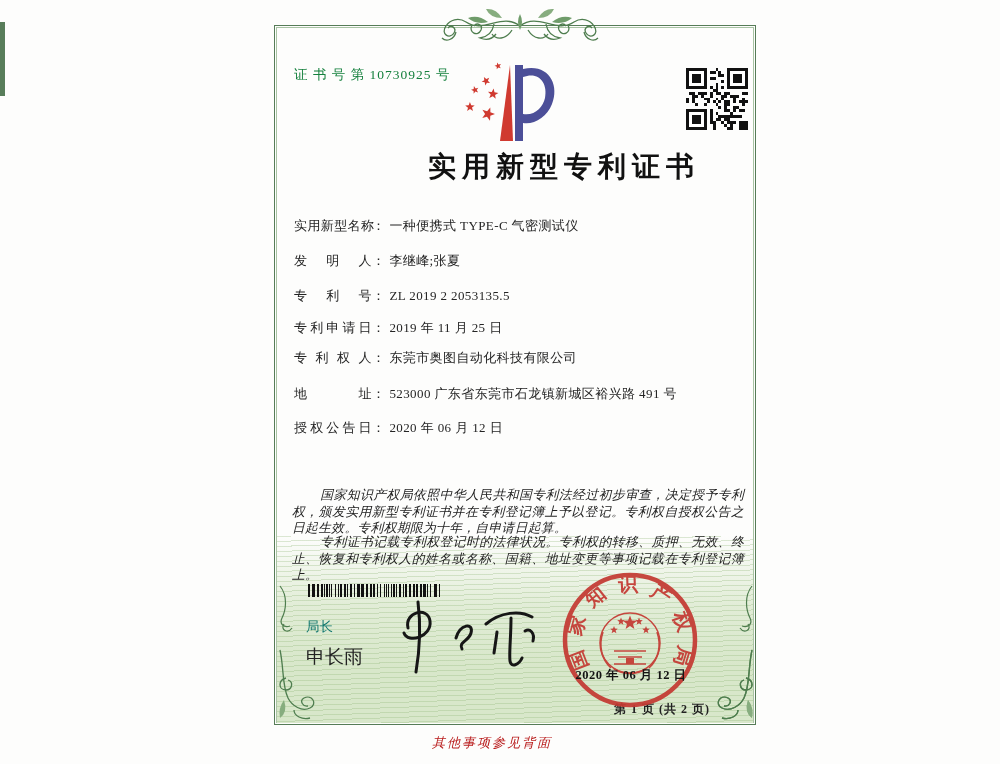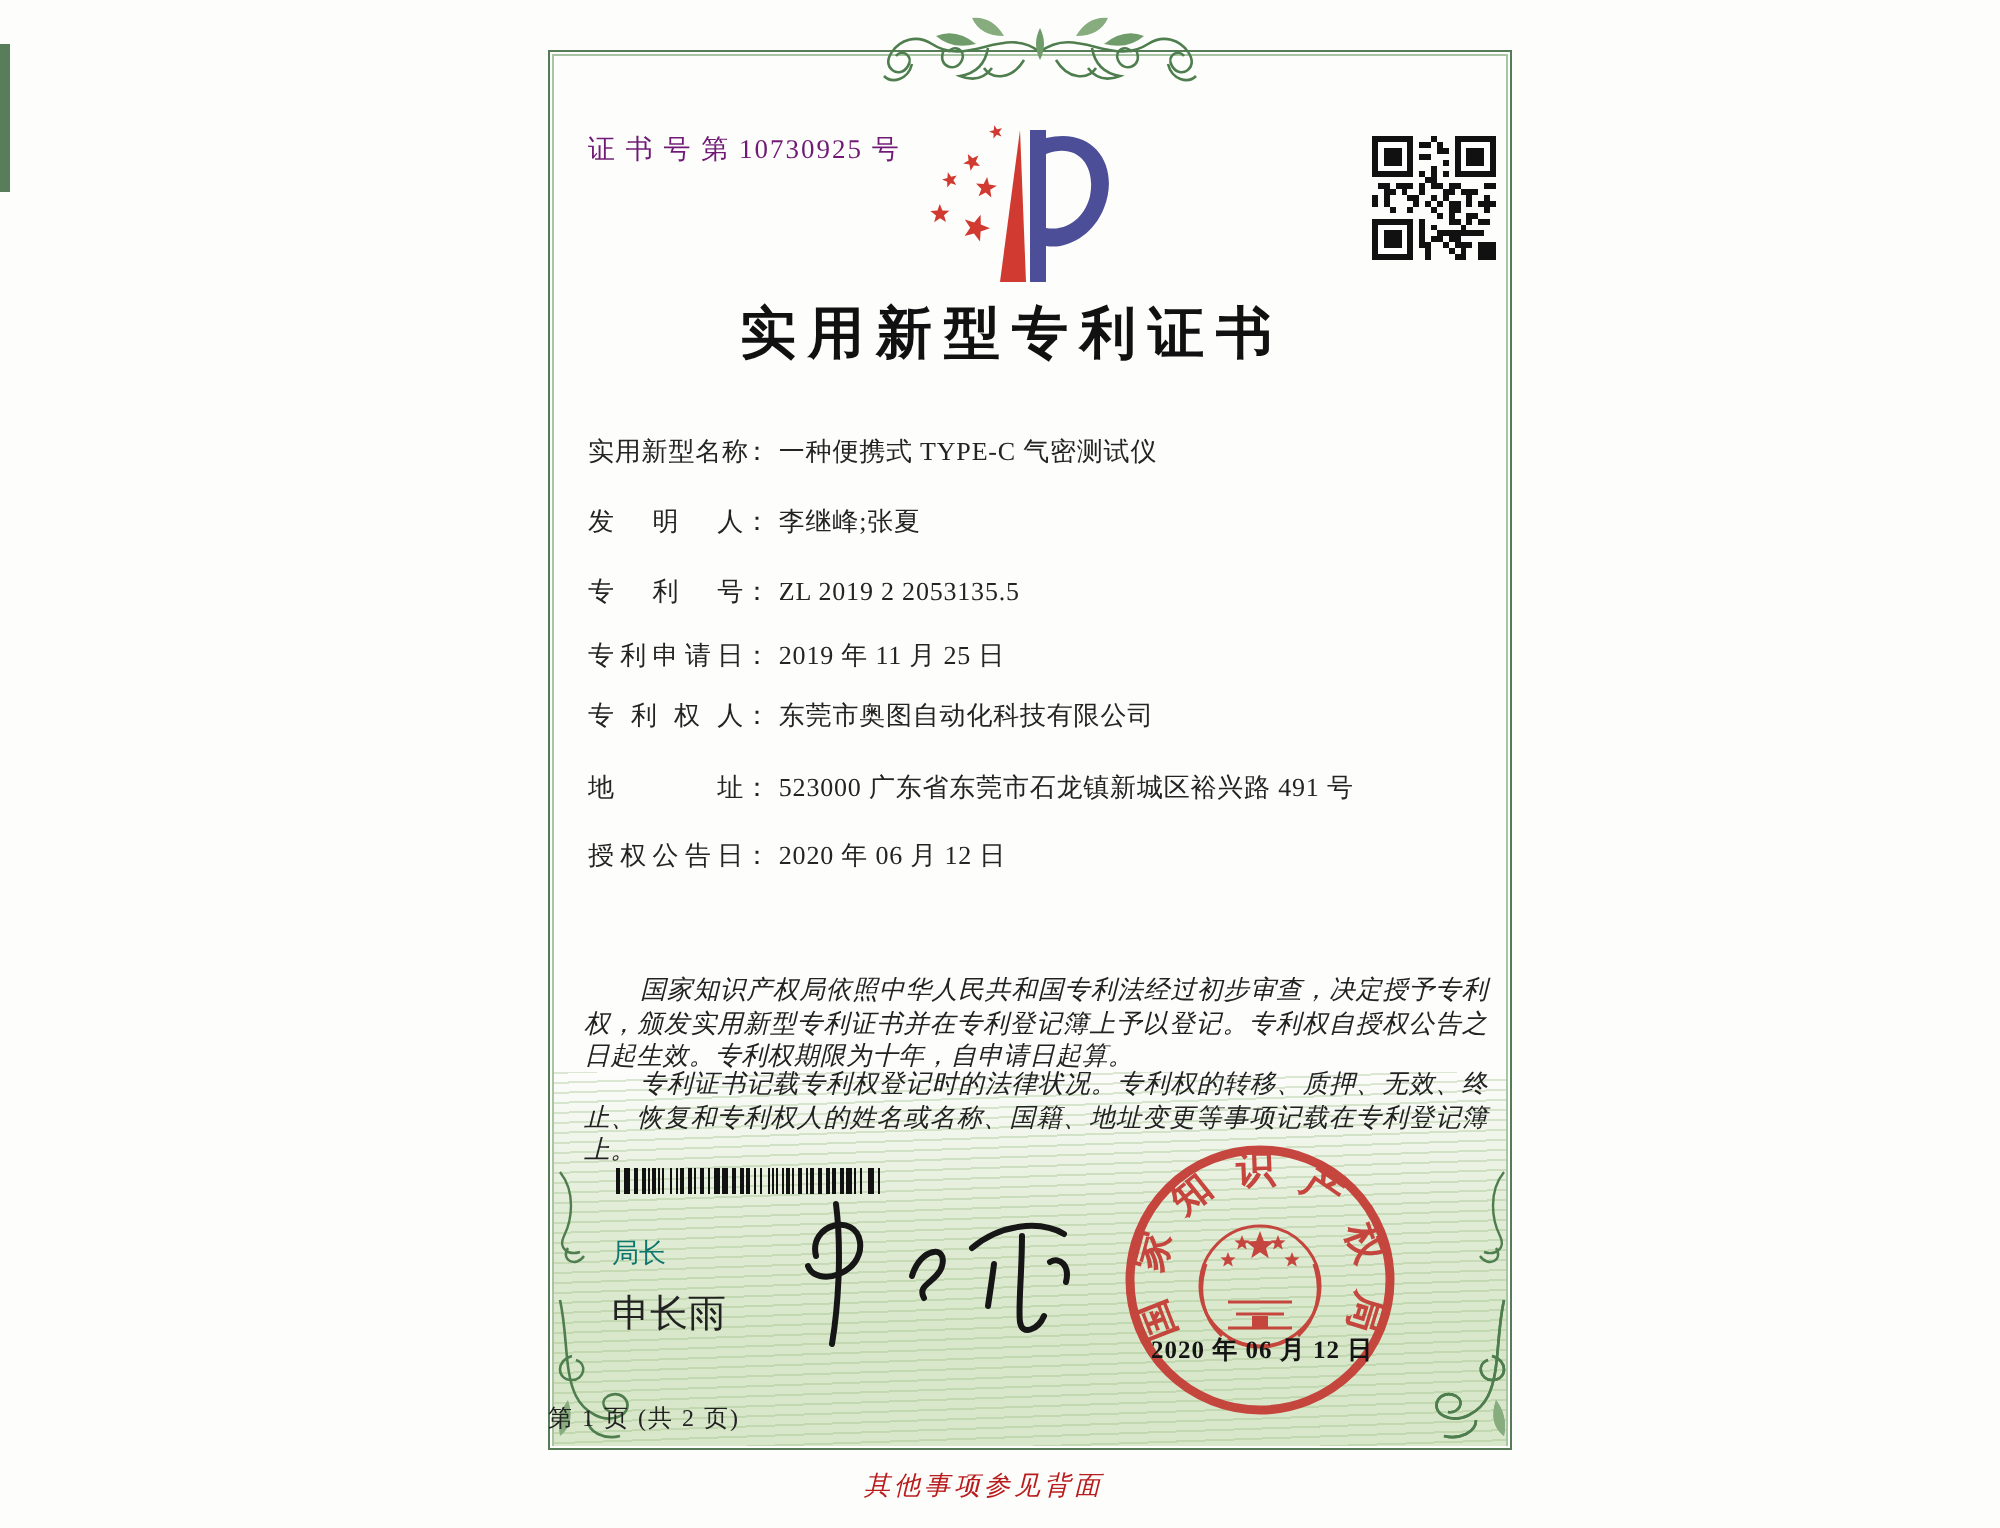--- a/index.html
+++ b/index.html
@@ -21,24 +21,24 @@
   }
 
   
   #tint{
     left:277px;top:536px;width:476px;height:187px;
     background:
       repeating-linear-gradient(178deg, rgba(140,180,115,.30) 0 1px, rgba(0,0,0,0) 1px 5px),
       linear-gradient(to bottom, rgba(216,231,202,0) 0, rgba(216,231,202,.75) 70px, #d8e7ca 130px);
   }
 
-  #cert-number{left:294px;top:66px;font-size:13.5px;letter-spacing:1px;color:#701a75;}
+  #cert-number{left:294px;top:66px;font-size:13.5px;letter-spacing:1px;color:#15803d;}
   #title{
-    left:262px;top:148px;width:482px;text-align:center;
-    font-size:28px;font-weight:bold;letter-spacing:6px;text-indent:6px;color:#111;
+    left:276px;top:148px;width:482px;text-align:center;
+    font-size:28px;font-weight:bold;letter-spacing:6px;text-indent:6px;color:#111;padding-left:44px;
   }
 
   .row{left:294px;width:460px;height:18px;font-size:13px;letter-spacing:.4px;color:#242424;white-space:nowrap;}
   .lbl{display:inline-block;width:78px;text-align:justify;text-align-last:justify;white-space:nowrap;vertical-align:top;}
   .val{margin-left:4px;}
   #row0{top:217px}#row1{top:252px}#row2{top:287px}#row3{top:319px}
   #row4{top:349px}#row5{top:385px}#row6{top:419px}
   .pair2{position:absolute;left:198px;top:0;white-space:nowrap;}
 
   .para{
@@ -49,21 +49,21 @@
 
   #barcode{left:308px;top:584px;}
   #signer-title{left:306px;top:618px;font-size:13.5px;color:#0f766e;}
   #signer-name{left:306px;top:644px;font-size:19px;color:#222;}
   #signature{left:378px;top:596px;z-index:5;}
   #seal{left:556px;top:566px;z-index:3;opacity:.93;}
   #seal-date{
     left:566px;top:667px;width:130px;text-align:center;z-index:6;
     font-size:12.5px;font-weight:600;letter-spacing:.5px;color:#141414;
   }
-  #page-indicator{left:274px;top:701px;width:436px;text-align:left;font-size:12px;letter-spacing:1px;color:#222;}
+  #page-indicator{left:274px;top:701px;width:436px;text-align:right;font-size:12px;letter-spacing:1px;color:#222;font-weight:bold;}
   #back-note{left:274px;top:734px;width:436px;text-align:center;font-size:13px;font-style:italic;letter-spacing:2px;color:#b91c1c;}
 
   #qr{left:686px;top:68px;}
   #logo{left:452px;top:56px;}
   #top-ornament{left:432px;top:4px;}
   #corner-left{left:276px;top:648px;}
   #corner-right{left:716px;top:648px;transform:scaleX(-1);}
   #curl-left{left:278px;top:584px;}
   #curl-right{left:736px;top:584px;transform:scaleX(-1);}
 </style>

